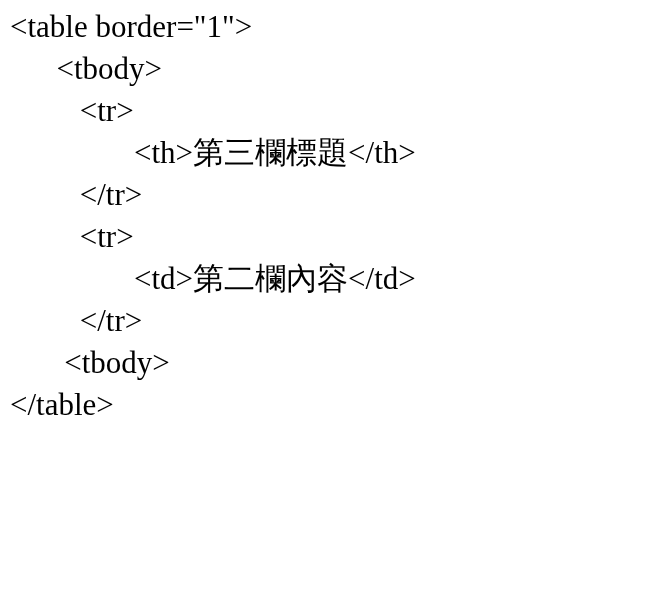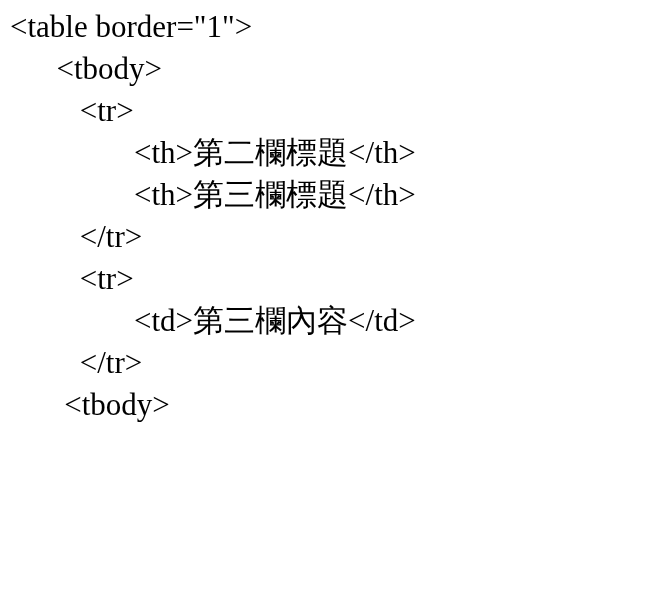--- a/index.html
+++ b/index.html
@@ -33,20 +33,20 @@
     color: inherit;
   }
 </style>
 </head>
 <body>
 
 <div class="code-view">
   <pre class="code-line">&lt;table border="1"&gt;</pre>
   <pre class="code-line">      &lt;tbody&gt;</pre>
   <pre class="code-line">         &lt;tr&gt;</pre>
-  <pre class="code-line">                &lt;th&gt;第二欄標題&lt;/th&gt;</pre>
   <pre class="code-line">                &lt;th&gt;第三欄標題&lt;/th&gt;</pre>
   <pre class="code-line">         &lt;/tr&gt;</pre>
   <pre class="code-line">         &lt;tr&gt;</pre>
-  <pre class="code-line">                &lt;td&gt;第三欄內容&lt;/td&gt;</pre>
+  <pre class="code-line">                &lt;td&gt;第二欄內容&lt;/td&gt;</pre>
   <pre class="code-line">         &lt;/tr&gt;</pre>
   <pre class="code-line">       &lt;tbody&gt;</pre>
+  <pre class="code-line">&lt;/table&gt;</pre>
 </div>
 
 </body></html>

